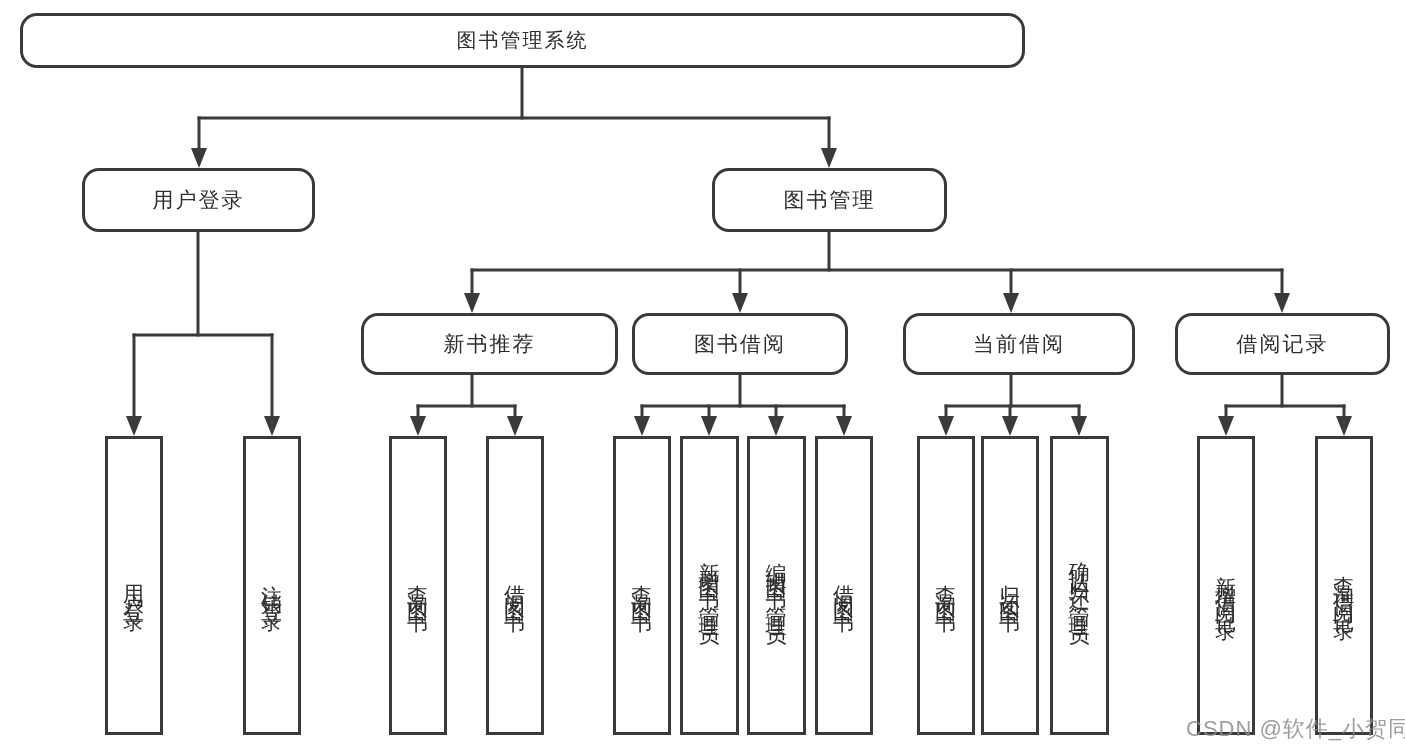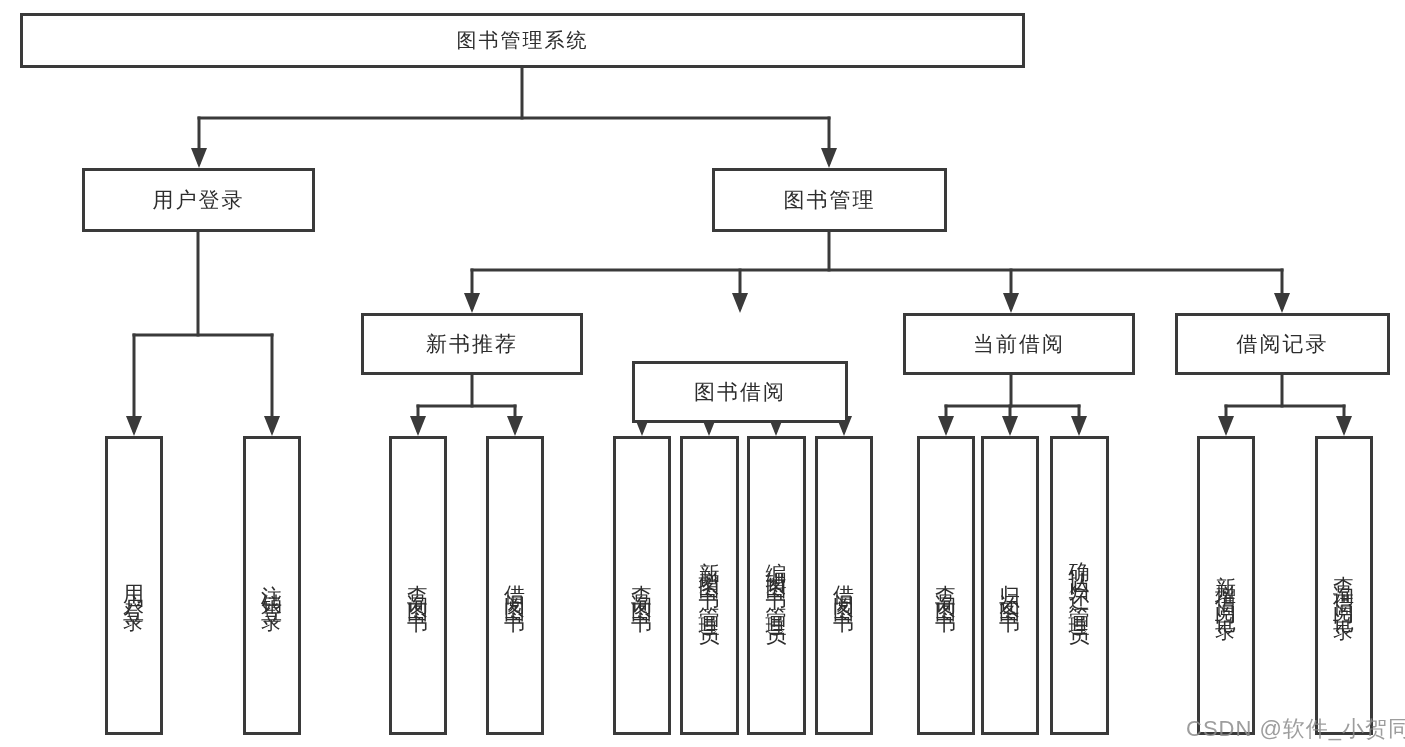--- a/index.html
+++ b/index.html
@@ -37,20 +37,21 @@
     background:#fff;
     border:3px solid var(--line);
     display:flex;
     align-items:center;
     justify-content:center;
     color:var(--text);
   }
   .hbox{
     font-size:21px;
     letter-spacing:2px;
+    border-radius:17px;
   }
   .root{
     left:20px;top:13px;width:1005px;height:55px;
     font-size:20px;
   }
   .lvl1{top:168px;height:64px;}
   .lvl2{top:313px;height:62px;}
   .vbox{
     top:436px;
     height:299px;
@@ -144,24 +145,24 @@
     <span>图书管理系统</span>
   </div>
 
   <div class="box hbox lvl1" style="left:82px;width:233px;">
     <span>用户登录</span>
   </div>
   <div class="box hbox lvl1" style="left:712px;width:235px;text-align:center;">
     <span>图书管理</span>
   </div>
 
-  <div class="box hbox lvl2" style="left:361px;width:222px;">
+  <div class="box hbox lvl2" style="left:361px;width:257px;">
     <span>新书推荐</span>
   </div>
-  <div class="box hbox lvl2" style="left:632px;width:216px;margin-top:48px;">
+  <div class="box hbox lvl2" style="left:632px;width:216px;">
     <span>图书借阅</span>
   </div>
   <div class="box hbox lvl2" style="left:903px;width:232px;">
     <span>当前借阅</span>
   </div>
   <div class="box hbox lvl2" style="left:1175px;width:215px;">
     <span>借阅记录</span>
   </div>
 
   <div class="box vbox" style="left:105px;">

